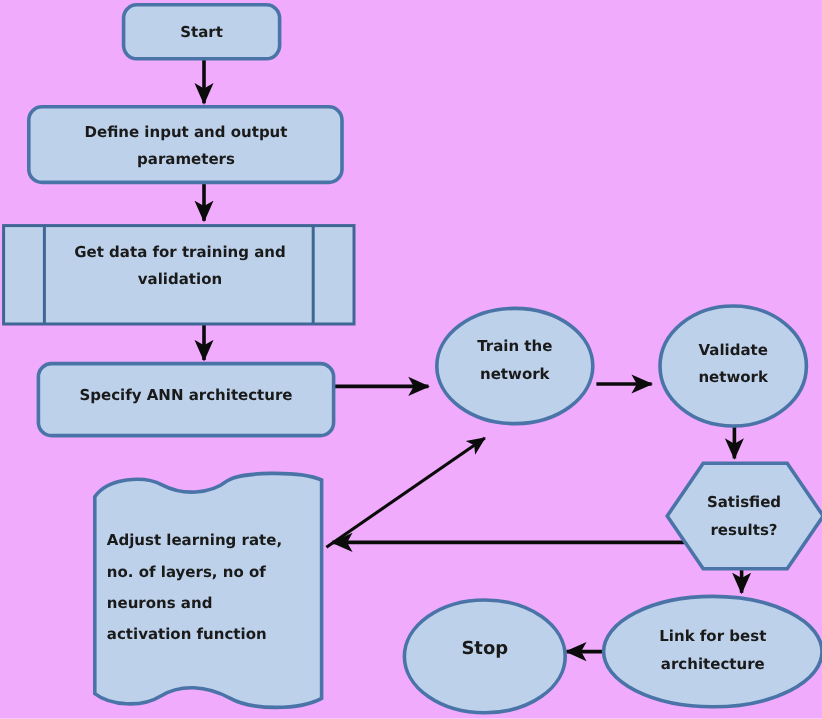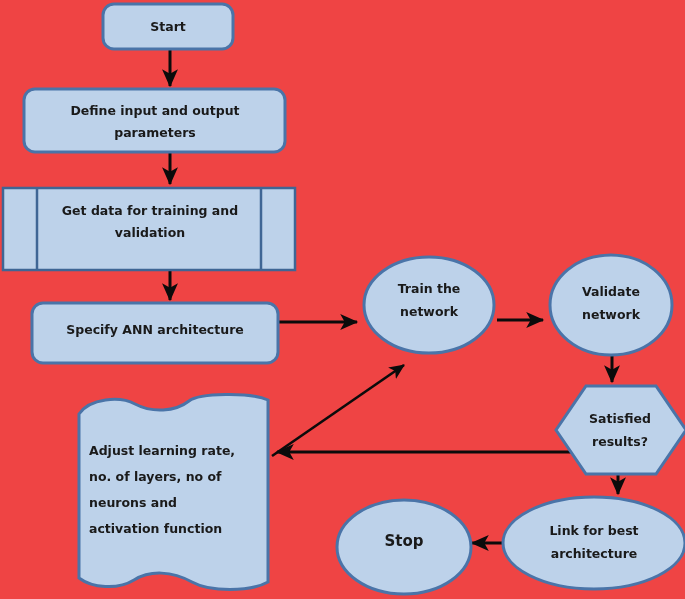--- a/index.html
+++ b/index.html
@@ -7,21 +7,21 @@
     padding: 0;
     background: #ffffff;
   }
   body {
     font-family: "DejaVu Sans", sans-serif;
   }
   #canvas {
     position: relative;
     width: 685px;
     height: 599px;
-    background: #ef4444;
+    background: #f0abfc;
     overflow: hidden;
   }
   svg.flow {
     position: absolute;
     top: 0;
     left: 0;
     width: 685px;
     height: 599px;
   }
   .node-text {

